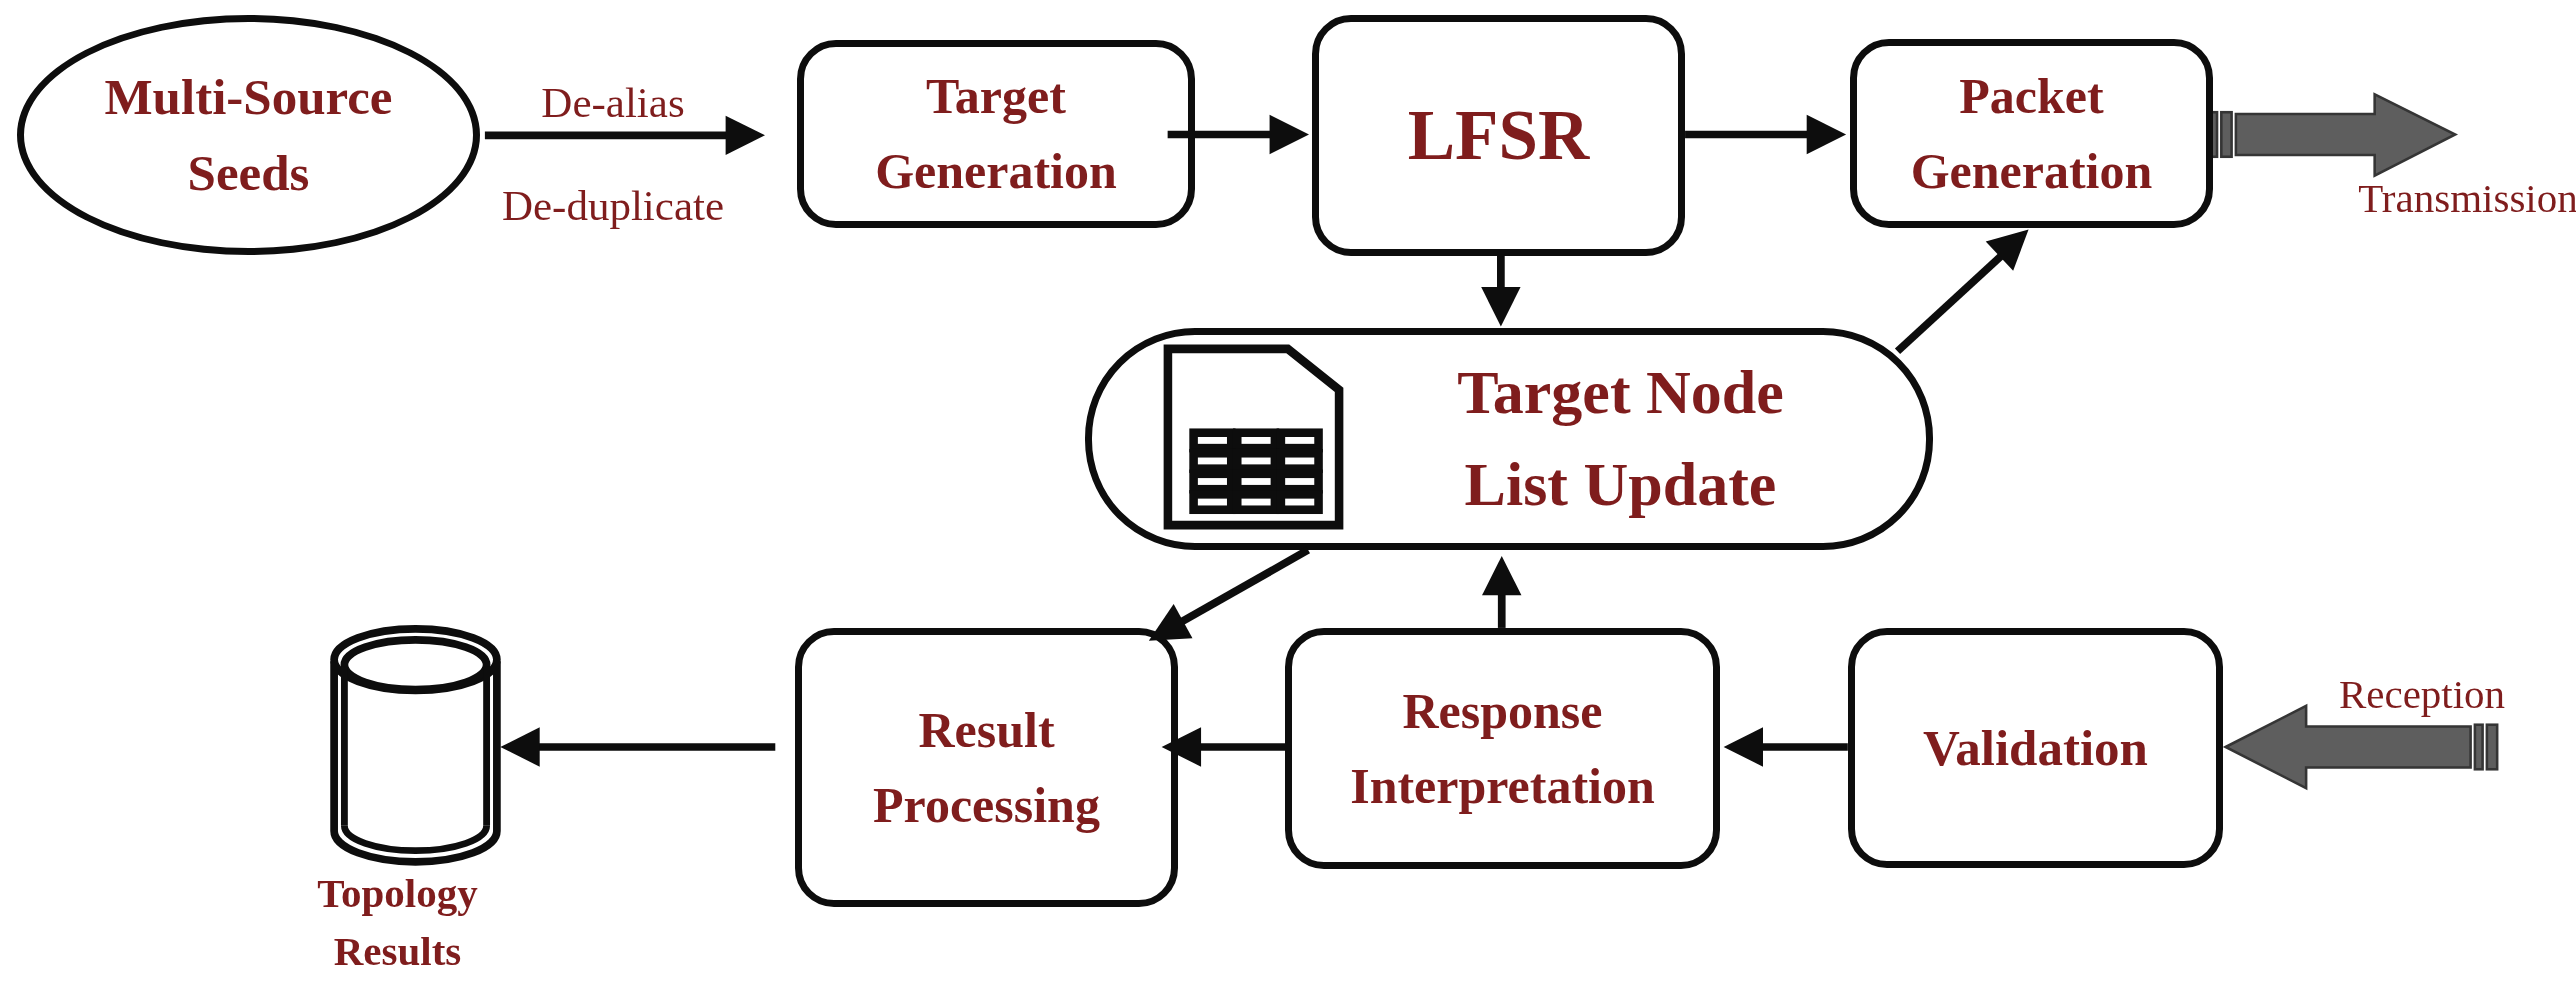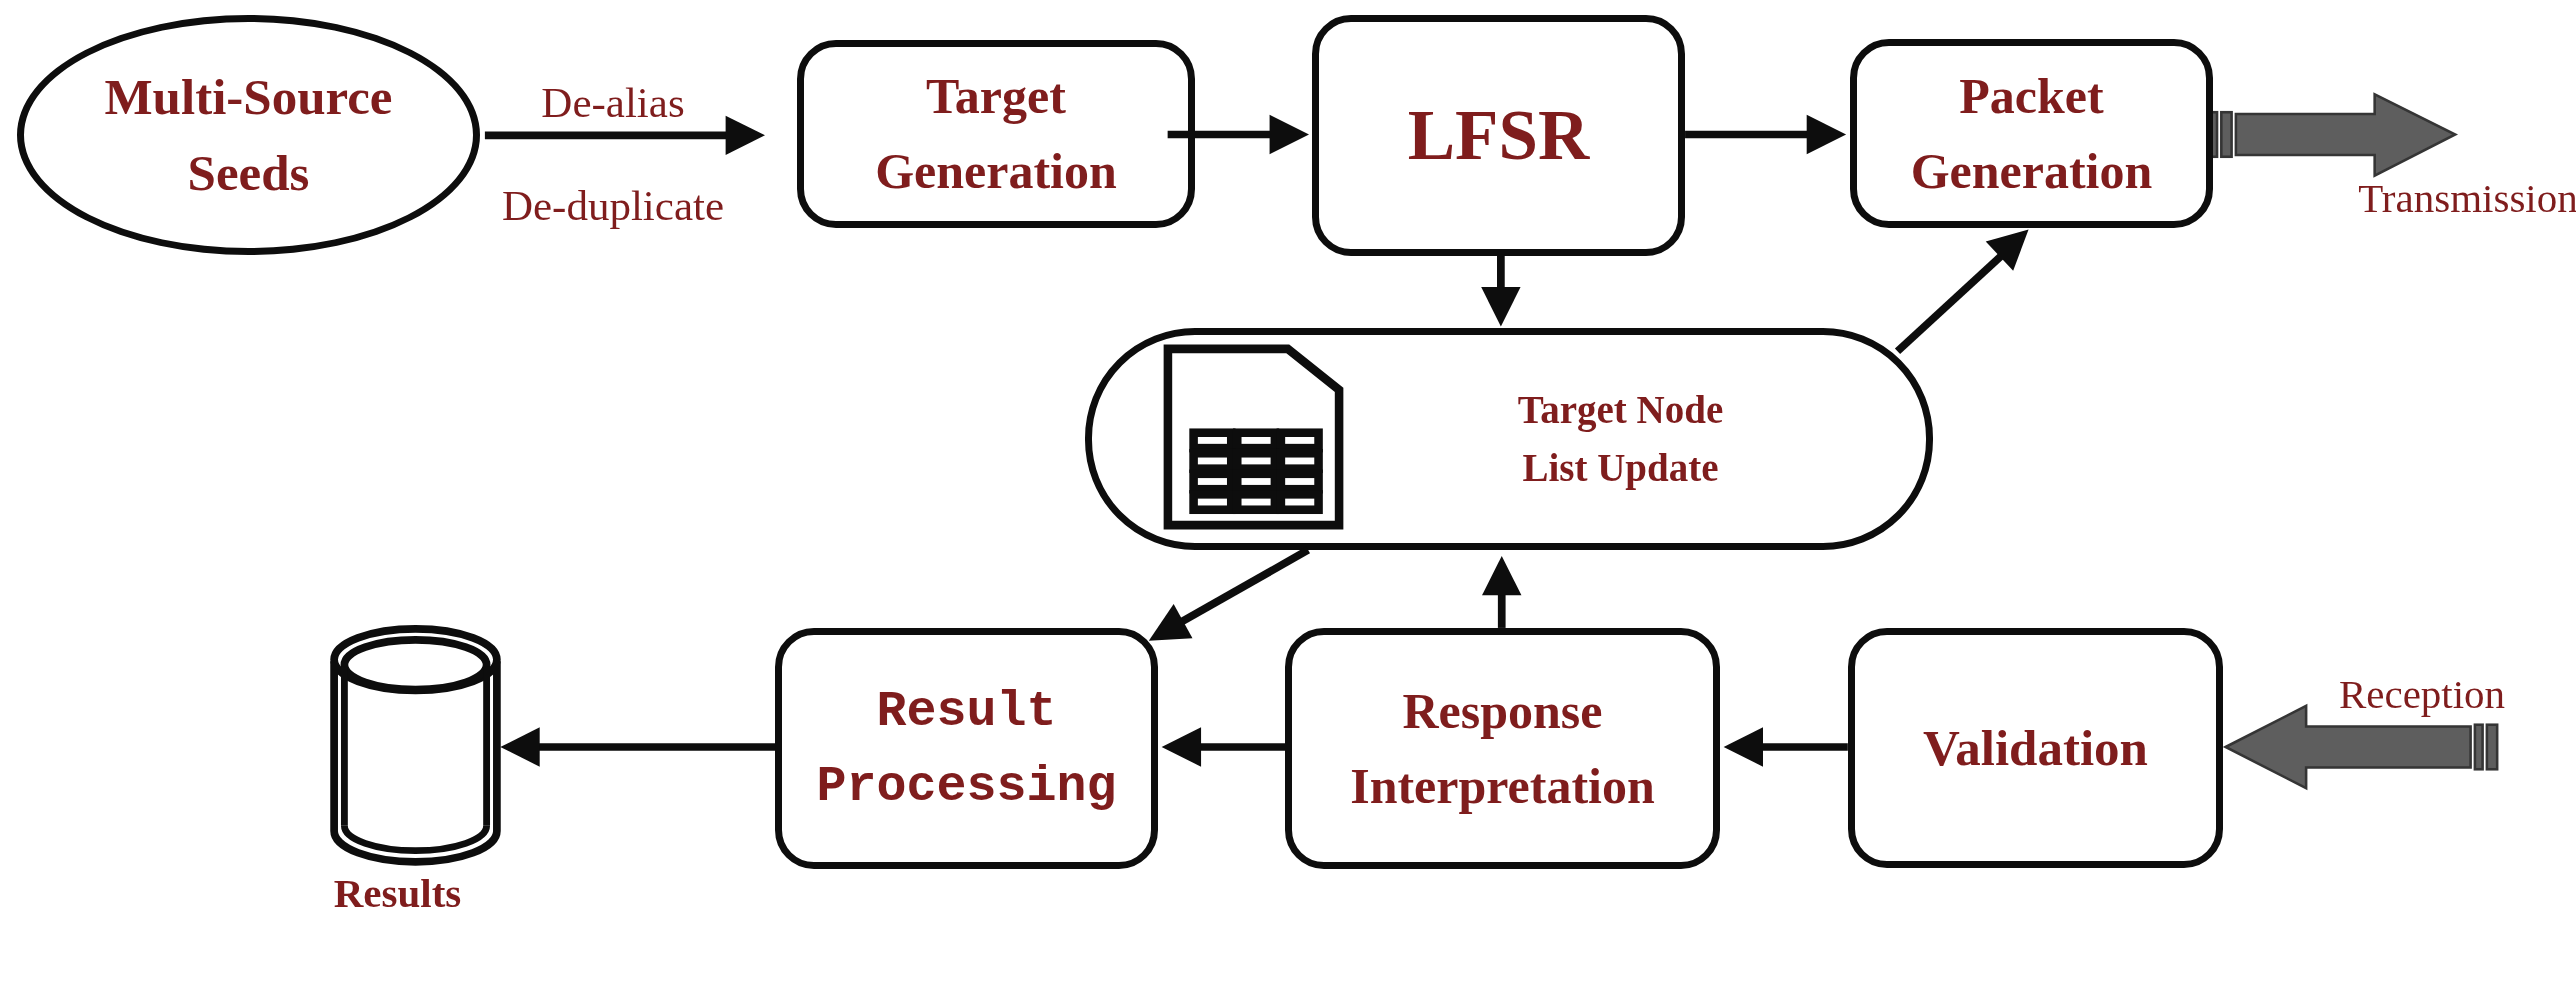--- a/index.html
+++ b/index.html
@@ -40,21 +40,21 @@
     text-align:center;
   }
   .store-label span{display:block;}
   #connector-layer,#shape-layer{
     position:absolute;left:0;top:0;width:2576px;height:992px;
     pointer-events:none;
   }
   #tnlu-text{
     position:absolute;left:257px;right:34px;top:0;bottom:0;
     display:flex;flex-direction:column;align-items:center;justify-content:center;
-    font-size:39px;line-height:1.48;
+    font-size:62px;line-height:1.48;
   }
   #file-icon{position:absolute;left:69px;top:6.9px;}
 </style>
 </head>
 <body>
 
 <div id="canvas">
 
   <svg id="shape-layer" viewBox="0 0 3007 1158">
 
@@ -117,21 +117,21 @@
           <rect x="89" y="178" width="44" height="18"></rect>
           <rect x="140" y="178" width="44" height="18"></rect>
       </g>
     </svg>
     <div id="tnlu-text">
       <span>Target Node</span>
       <span>List Update</span>
     </div>
   </div>
 
-  <div class="node rounded" style="left:775px;top:628px;width:383px;height:241px;font-family:Liberation Mono, monospace;">
+  <div class="node rounded" style="left:795px;top:628px;width:383px;height:279px;">
     <span>Result</span>
     <span>Processing</span>
   </div>
 
   <div class="node rounded" style="left:1285px;top:628px;width:435px;height:241px;">
     <span>Response</span>
     <span>Interpretation</span>
   </div>
 
   <div class="node rounded" style="left:1848px;top:628px;width:375px;height:240px;font-size:51px;">
@@ -140,20 +140,21 @@
 
   <div class="edge-label" style="left:613px;top:103px;">De-alias</div>
 
   <div class="edge-label" style="left:613px;top:206px;">De-duplicate</div>
 
   <div class="edge-label small-label" style="left:2422px;top:199px;margin-left:46px;">Transmission</div>
 
   <div class="edge-label small-label" style="left:2422px;top:695px;">Reception</div>
 
   <div class="store-label" style="left:398px;top:864px;width:291px;margin-left:-146px;transform:none;">
+    <span>Topology</span>
     <span>Results</span>
   </div>
 
   <svg id="connector-layer" viewBox="0 0 3007 1158">
     <g stroke="#0d0d0d" stroke-width="9" fill="#0d0d0d">
 
       <g>
         <line x1="566" y1="158" x2="852" y2="158"></line>
         <polygon points="893,158 847,135 847,181" stroke="none"></polygon>
       </g>

